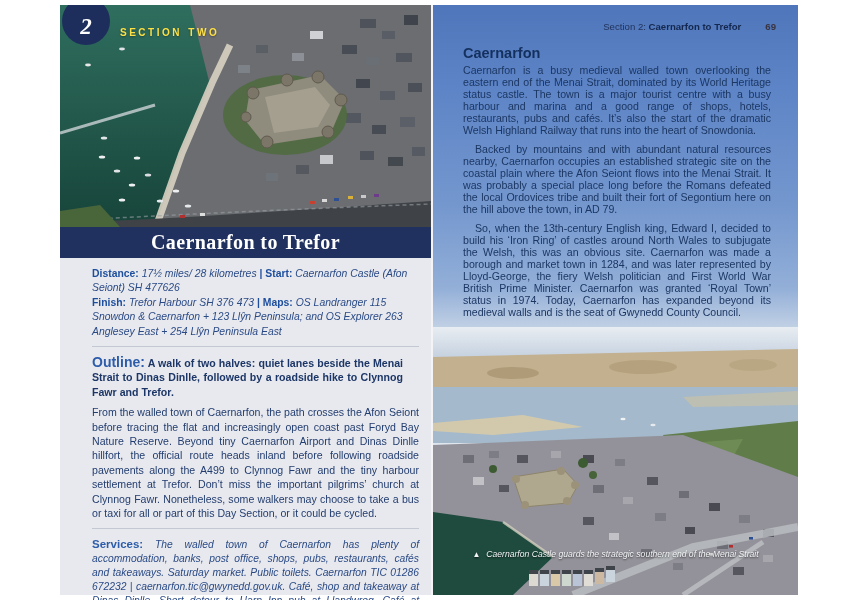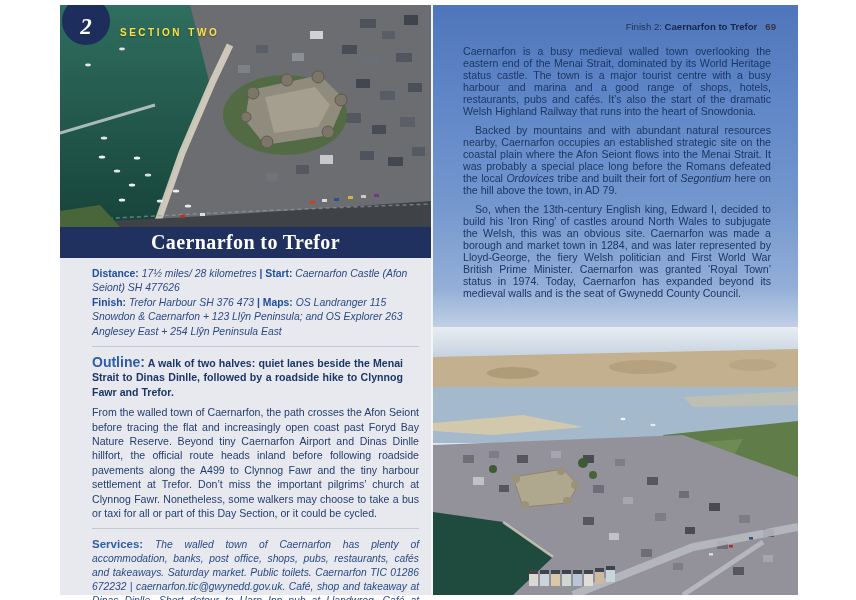--- a/index.html
+++ b/index.html
@@ -29,26 +29,26 @@
   .services .slab{font-style:normal;font-weight:bold;color:#2c5caa;font-size:11.5px;margin-top:37px;}
   .captionL{position:absolute;left:26px;bottom:7px;font-size:9.6px;color:#223d6f;}
   .captionL .tri{color:#1c3667;font-size:9px;font-style:normal;margin-right:9px;}
   .captionL .cap{font-style:italic;}
   .spine{width:2px;background:#f4f4f6;height:100%;}
   
   .page-right{position:relative;width:365px;height:100%;overflow:hidden;
     background:linear-gradient(180deg,#4f76ba 0%,#5d84c6 14%,#7497ce 34%,#93afd8 48%,#c3d2e5 55%,#dfe6ee 57%);}
   .runhead{position:absolute;top:16px;right:22px;font-size:9.6px;color:#22335c;}
   .runhead .rh-b{font-weight:bold;color:#14274e;}
-  .runhead .rh-n{margin-left:8px;color:#3a3340;font-weight:bold;}
+  .runhead .rh-n{margin-left:24px;color:#3a3340;font-weight:bold;}
   .rtext{position:absolute;left:30px;right:27px;top:40px;}
   .rhead{margin:0 0 3px 0;font-size:14.5px;font-weight:bold;color:#14305e;}
   .rpar{margin:0 0 7px 0;font-size:10.6px;line-height:12px;color:#1c3763;text-align:justify;}
   .rpar.ind{text-indent:12px;}
-  .rit{font-style:italic;}
+  .rit{}
   .photoR{position:absolute;left:0;bottom:0;width:365px;height:268px;}
   .captionR{position:absolute;left:0;right:0;bottom:36px;text-align:center;font-size:8.6px;color:#f2f4f6;
     text-shadow:0 1px 2px rgba(0,0,0,.65);}
   .captionR .tri{font-style:normal;font-size:8px;margin-right:6px;}
   .captionR .cap{font-style:italic;}
 </style>
 </head>
 <body>
 
 <div class="spread">
@@ -148,23 +148,24 @@
       <p class="services"><span class="slab">Services:</span><span> The walled town of Caernarfon has plenty of accommodation, banks, post office, shops, pubs, restaurants, cafés and takeaways. Saturday market. Public toilets. Caernarfon TIC 01286 672232 | caernarfon.tic@gwynedd.gov.uk. Café, shop and takeaway at Dinas Dinlle. Short detour to Harp Inn pub at Llandwrog. Café at Glynllifon Counry Park. Garage and shop at Clynnog Fawr. Shop and post office at Trefor. M&amp;R Taxis 01286 831867</span></p>
 
       <div class="captionL"><span class="tri">▲</span><span class="cap">Snowdonia Castle from the air</span></div>
     </div>
   </div>
 
   <div class="spine"></div>
 
   <div class="page-right">
 
-    <div class="runhead"><span>Finish 2: </span><span class="rh-b">Caernarfon to Trefor</span><span class="rh-n">69</span></div>
+    <div class="runhead"><span>Section 2: </span><span class="rh-b">Caernarfon to Trefor</span><span class="rh-n">69</span></div>
 
     <div class="rtext">
+      <h2 class="rhead">Caernarfon</h2>
       <p class="rpar">Caernarfon is a busy medieval walled town overlooking the eastern end of the Menai Strait, dominated by its World Heritage status castle. The town is a major tourist centre with a busy harbour and marina and a good range of shops, hotels, restaurants, pubs and cafés. It’s also the start of the dramatic Welsh Highland Railway that runs into the heart of Snowdonia.</p>
       <p class="rpar ind"><span>Backed by mountains and with abundant natural resources nearby, Caernarfon occupies an established strategic site on the coastal plain where the Afon Seiont flows into the Menai Strait. It was probably a special place long before the Romans defeated the local </span><span class="rit">Ordovices</span><span> tribe and built their fort of </span><span class="rit">Segontium</span><span> here on the hill above the town, in AD 79.</span></p>
       <p class="rpar ind">So, when the 13th-century English king, Edward I, decided to build his ‘Iron Ring’ of castles around North Wales to subjugate the Welsh, this was an obvious site. Caernarfon was made a borough and market town in 1284, and was later represented by Lloyd-George, the fiery Welsh politician and First World War British Prime Minister. Caernarfon was granted ‘Royal Town’ status in 1974. Today, Caernarfon has expanded beyond its medieval walls and is the seat of Gwynedd County Council.</p>
     </div>
 
     <div class="photoR">
       <svg width="365" height="268" viewBox="0 0 365 268">
         <defs>
           <linearGradient id="hz" x1="0" y1="0" x2="0" y2="1">
             <stop offset="0" stop-color="#e8edf2"></stop>
@@ -234,15 +235,16 @@
         <rect x="151" y="246" width="9" height="13" fill="#e0ddd6"></rect>
           <rect x="151" y="243" width="9" height="4" fill="#3f444b"></rect>
         <rect x="162" y="244" width="9" height="13" fill="#cdb9a2"></rect>
           <rect x="162" y="241" width="9" height="4" fill="#3f444b"></rect>
         <rect x="173" y="242" width="9" height="13" fill="#c9d4dd"></rect>
           <rect x="173" y="239" width="9" height="4" fill="#3f444b"></rect>
         <rect x="276" y="226" width="4" height="2.6" fill="#d9d9d9"></rect>
         <rect x="296" y="218" width="4" height="2.6" fill="#b03030"></rect>
         <rect x="316" y="210" width="4" height="2.6" fill="#2e4f92"></rect>
       </svg>
+      <div class="captionR"><span class="tri">▲</span><span class="cap">Caernarfon Castle guards the strategic southern end of the Menai Strait</span></div>
     </div>
   </div>
 </div>
 
 </body></html>

